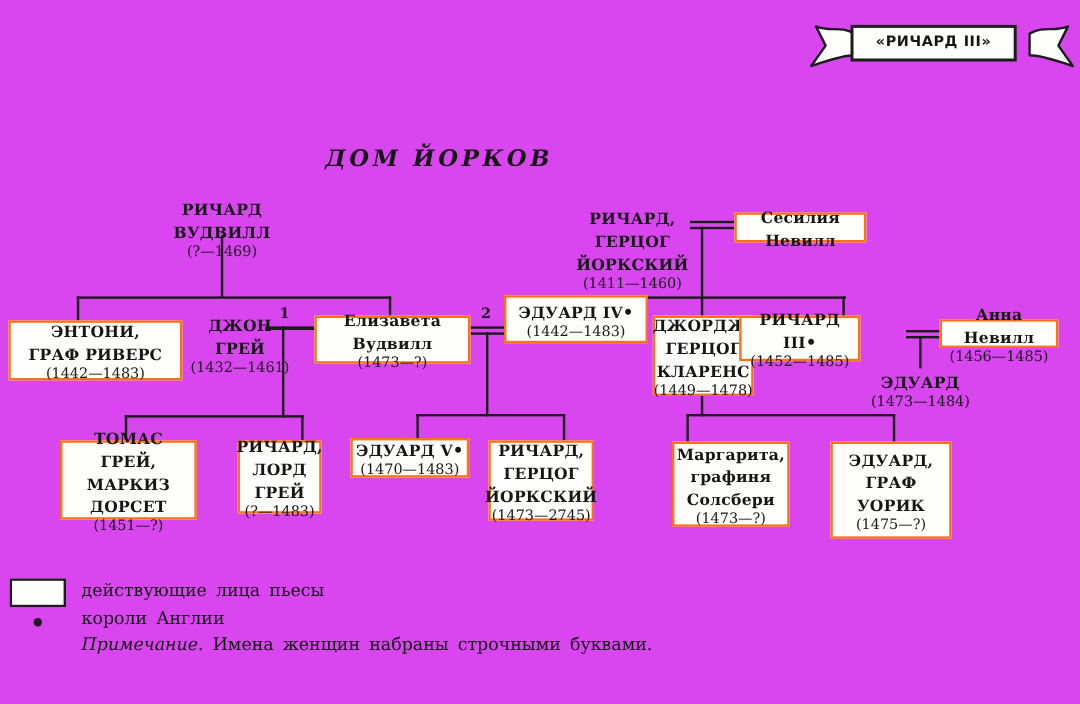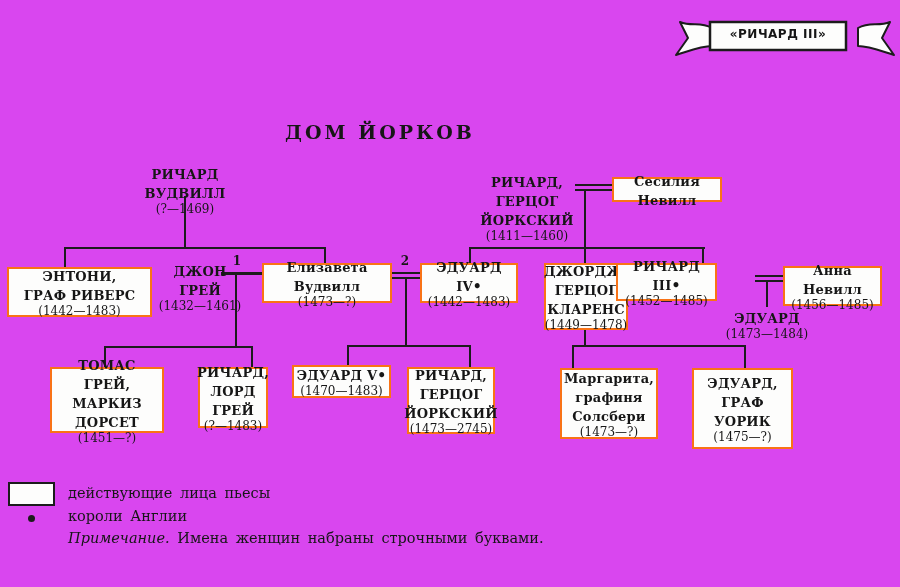--- a/index.html
+++ b/index.html
@@ -25,22 +25,22 @@
     font-weight:bold; font-size:13px; line-height:14px;
     white-space:pre-line; letter-spacing:0.2px;
   }
   .marker { font-weight:bold; font-size:14px; line-height:14px; }
   .dates { font-size:12px; line-height:14px; white-space:nowrap; }
   .mnum {
     position:absolute; font-size:12px; font-weight:bold;
     width:14px; text-align:center; line-height:14px;
   }
   .title {
-    position:absolute; left:14px; top:121px; width:732px; text-align:center;
-    font-size:19px; font-weight:bold; letter-spacing:3px;
+    position:absolute; left:0; top:121px; width:732px; text-align:center;
+    font-size:19px; font-weight:bold; letter-spacing:3px;font-style:italic;
   }
   .banner { position:absolute; left:672px; top:8px; width:226px; height:58px; }
   .banner-label {
     position:absolute; left:38px; top:19px; width:136px; text-align:center;
     font-family:"DejaVu Sans", sans-serif; font-weight:bold;
     font-size:12px; letter-spacing:0.5px;
   }
   .legend { position:absolute; left:0; top:478px; width:560px; font-size:14.5px; }
   .legend-box {
     position:absolute; left:8px; top:4px; width:47px; height:24px;
@@ -139,38 +139,38 @@
     <div class="nline"><span class="name">ЭНТОНИ,
 ГРАФ РИВЕРС</span></div>
     <div class="dates">(1442—1483)</div>
   </div>
 
   <div class="pbox" style="left:262px;top:263px;width:130px;height:40px">
     <div class="nline"><span class="name">Елизавета Вудвилл</span></div>
     <div class="dates">(1473—?)</div>
   </div>
 
-  <div class="pbox" style="left:420px;top:263px;width:98px;height:40px">
+  <div class="pbox" style="left:420px;top:246px;width:120px;height:40px">
     <div class="nline"><span class="name">ЭДУАРД IV</span><span class="marker">•</span></div>
     <div class="dates">(1442—1483)</div>
   </div>
 
   <div class="pbox" style="left:544px;top:263px;width:84px;height:67px">
     <div class="nline"><span class="name">ДЖОРДЖ,
 ГЕРЦОГ
 КЛАРЕНС</span></div>
     <div class="dates">(1449—1478)</div>
   </div>
 
   <div class="pbox" style="left:616px;top:263px;width:101px;height:38px">
     <div class="nline"><span class="name">РИЧАРД III</span><span class="marker">•</span></div>
     <div class="dates">(1452—1485)</div>
   </div>
 
-  <div class="pbox" style="left:783px;top:266px;width:99px;height:40px">
+  <div class="pbox" style="left:783px;top:266px;width:99px;height:24px">
     <div class="nline"><span class="name">Анна Невилл</span></div>
     <div class="dates">(1456—1485)</div>
   </div>
 
   <div class="pbox" style="left:50px;top:367px;width:114px;height:66px">
     <div class="nline"><span class="name">ТОМАС ГРЕЙ,
 МАРКИЗ
 ДОРСЕТ</span></div>
     <div class="dates">(1451—?)</div>
   </div>

